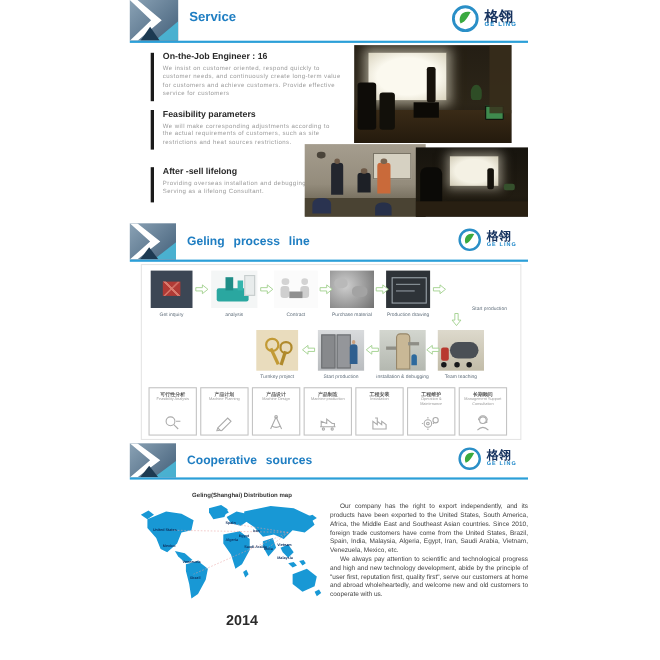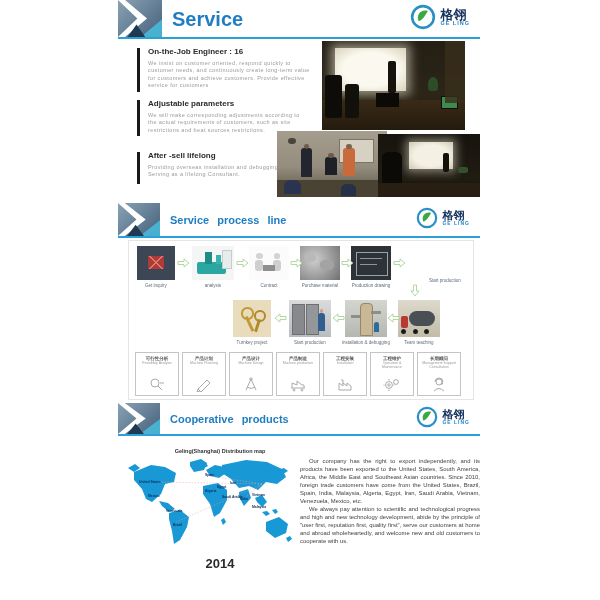--- a/index.html
+++ b/index.html
@@ -43,42 +43,42 @@
 <body>
 
 <div class="page">
 
   <div class="hdr" style="top:0;height:40px;">
     <div class="deco" style="width:44px;height:37px;">
       <div class="dx"></div>
         <div class="dt"></div>
         <div class="dd"></div>
     </div>
-    <div class="hdr-title" style="left:54px;top:8px;font-size:20px;">Service</div>
+    <div class="hdr-title" style="left:54px;top:8px;font-size:12px;">Service</div>
     <div class="brand" style="right:10px;top:4px;">
       <svg width="26" height="26" viewBox="0 0 24 24">
         <circle cx="12" cy="12" r="10" fill="none" stroke="#2a8fc7" stroke-width="2.4"></circle>
         <path d="M8,16 C5.5,10 10,4.5 16.5,6.5 C14,10 13,14 8,16 Z" fill="#3aa93f"></path>
       </svg>
       <div class="btxt">
         <span class="brand-cn" style="font-size:13px;">格翎</span>
         <span class="brand-en" style="font-size:5.5px;">GE LING</span>
       </div>
     </div>
     <div class="hline" style="top:37px;"></div>
   </div>
 
   <div class="blk" style="top:47px;">
     <div class="bar" style="height:44px;"></div>
     <div class="btitle">On-the-Job Engineer : 16</div>
     <div class="bbody">We insist on customer oriented, respond quickly to customer needs, and continuously create long-term value for customers and achieve customers. Provide effective service for customers</div>
   </div>
   <div class="blk" style="top:99px;">
     <div class="bar" style="height:36px;"></div>
-    <div class="btitle">Adjustable parameters</div>
+    <div class="btitle">Feasibility parameters</div>
     <div class="bbody">We will make corresponding adjustments according to the actual requirements of customers, such as site restrictions and heat sources restrictions.</div>
   </div>
   <div class="blk" style="top:151px;">
     <div class="bar" style="height:32px;"></div>
     <div class="btitle">After -sell lifelong</div>
     <div class="bbody">Providing overseas installation and debugging services. Serving as a lifelong Consultant.</div>
   </div>
 
   <div class="photo" style="left:322px;top:41px;width:143px;height:89px;background:linear-gradient(#241e14,#2c2518 60%,#1b1510);">
     <div class="ph-el" style="left:9%;top:8%;width:50%;height:48%;background:radial-gradient(#fbf9ef 55%,#d8d2bd);box-shadow:0 0 10px 4px rgba(250,245,225,.55);"></div>
@@ -113,21 +113,21 @@
     <div class="ph-el" style="left:0;bottom:0;width:100%;height:22%;background:#281f12;"></div>
     <div class="ph-el" style="left:78%;top:52%;width:10%;height:10%;background:#35502c;border-radius:2px;"></div>
   </div>
 
   <div class="hdr" style="top:203px;height:36px;">
     <div class="deco" style="width:42px;height:33px;">
       <div class="dx"></div>
         <div class="dt"></div>
         <div class="dd"></div>
     </div>
-    <div class="hdr-title" style="left:52px;top:11px;font-size:11px;">Service process line</div>
+    <div class="hdr-title" style="left:52px;top:11px;font-size:11px;">Geling process line</div>
     <div class="brand" style="right:10px;top:4px;">
       <svg width="22" height="22" viewBox="0 0 24 24">
         <circle cx="12" cy="12" r="10" fill="none" stroke="#2a8fc7" stroke-width="2.4"></circle>
         <path d="M8,16 C5.5,10 10,4.5 16.5,6.5 C14,10 13,14 8,16 Z" fill="#3aa93f"></path>
       </svg>
       <div class="btxt">
         <span class="brand-cn" style="font-size:11px;">格翎</span>
         <span class="brand-en" style="font-size:5px;">GE LING</span>
       </div>
     </div>
@@ -287,21 +287,21 @@
         <path d="M4,14 Q9,9 14,14 M5,5 a4,4 0 0 1 8,0 M12.5,5 v2 h-2"></path>
       </svg>
   </div>
 
   <div class="hdr" style="top:403px;height:34px;">
     <div class="deco" style="width:42px;height:31px;">
       <div class="dx"></div>
         <div class="dt"></div>
         <div class="dd"></div>
     </div>
-    <div class="hdr-title" style="left:52px;top:10px;font-size:11px;">Cooperative products</div>
+    <div class="hdr-title" style="left:52px;top:10px;font-size:11px;">Cooperative sources</div>
     <div class="brand" style="right:10px;top:3px;">
       <svg width="22" height="22" viewBox="0 0 24 24">
         <circle cx="12" cy="12" r="10" fill="none" stroke="#2a8fc7" stroke-width="2.4"></circle>
         <path d="M8,16 C5.5,10 10,4.5 16.5,6.5 C14,10 13,14 8,16 Z" fill="#3aa93f"></path>
       </svg>
       <div class="btxt">
         <span class="brand-cn" style="font-size:11px;">格翎</span>
         <span class="brand-en" style="font-size:5px;">GE LING</span>
       </div>
     </div>

